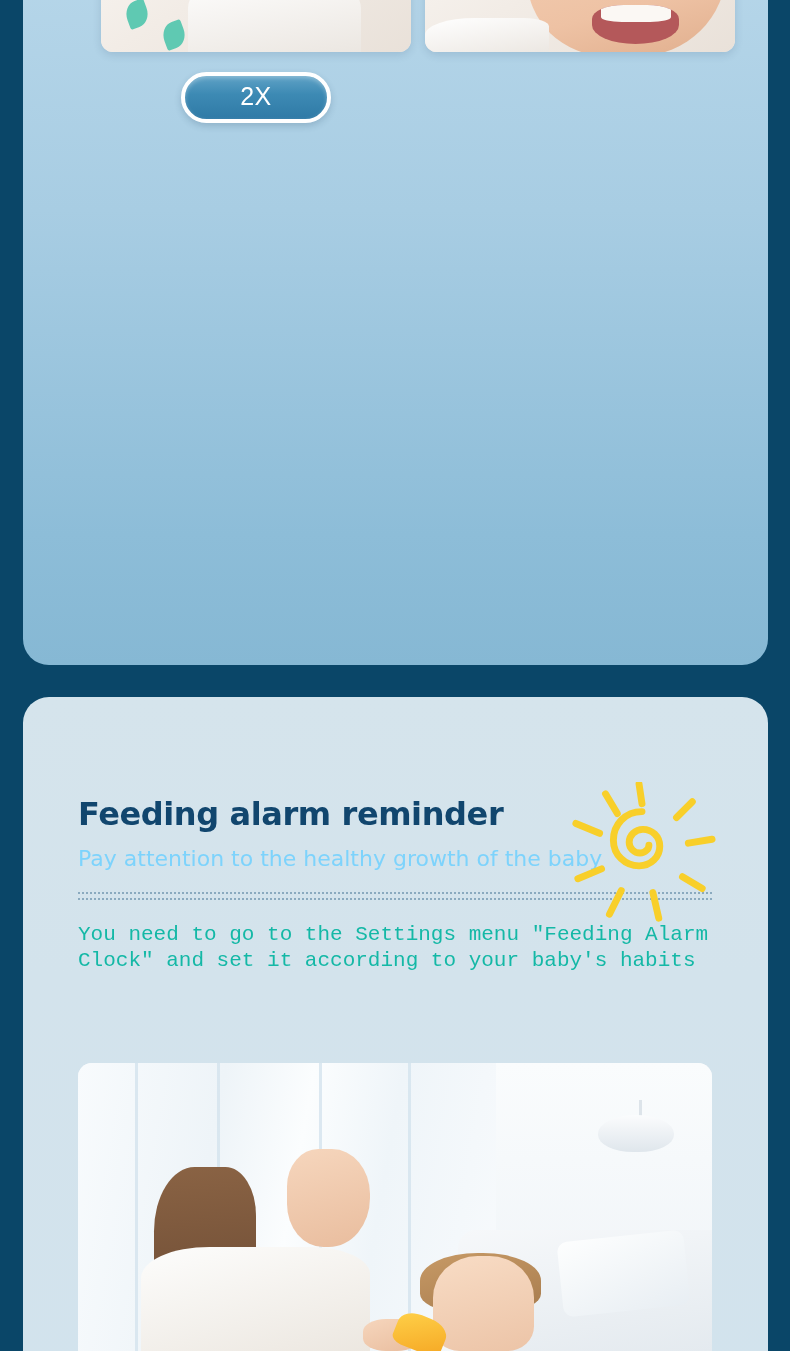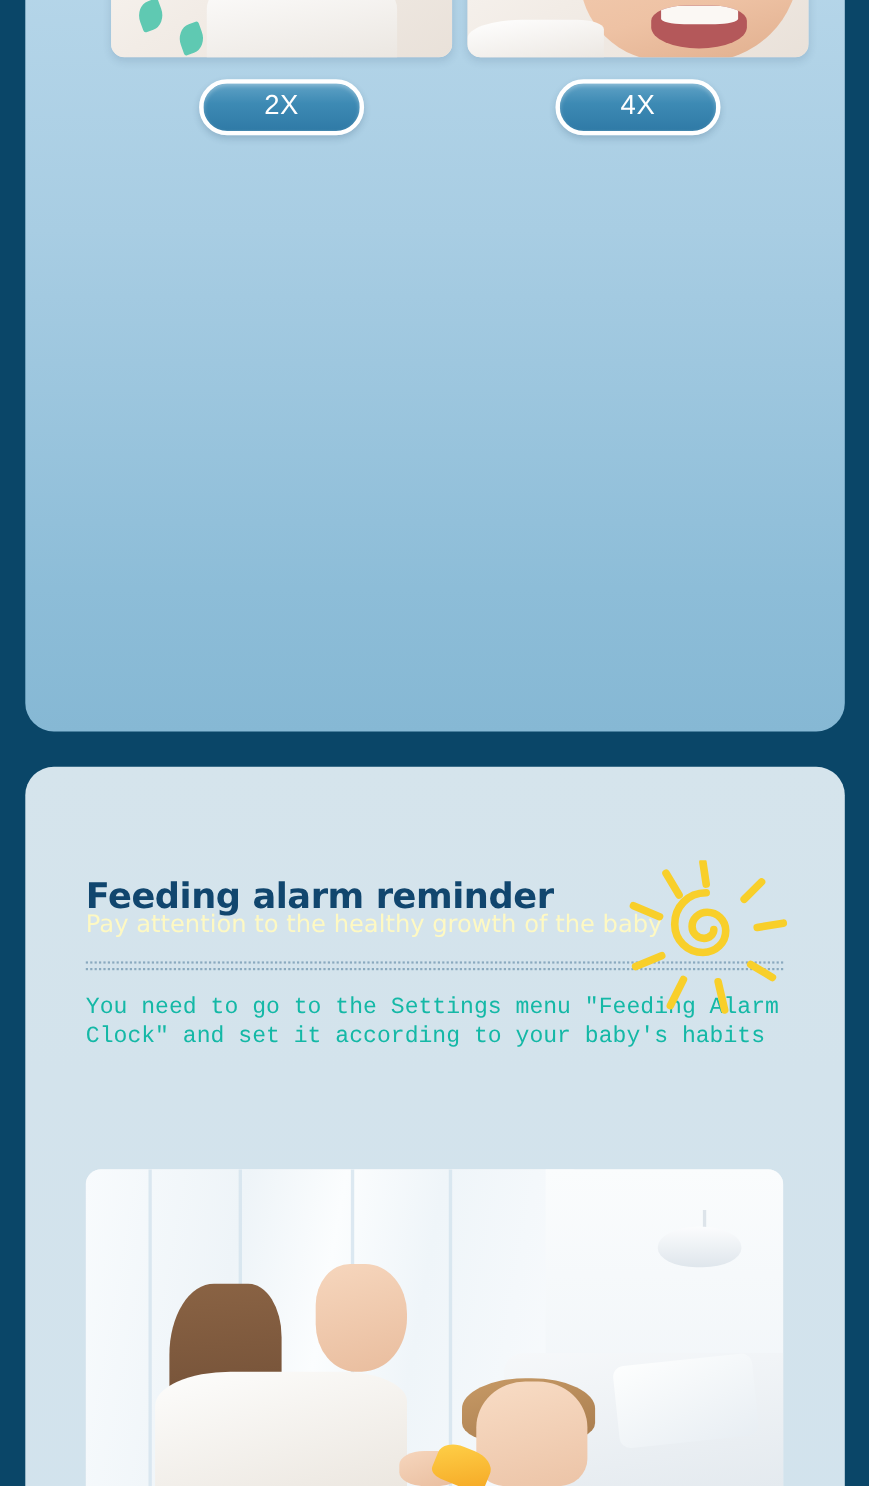--- a/index.html
+++ b/index.html
@@ -119,23 +119,24 @@
   .feed-title {
     font-family: "DejaVu Sans", sans-serif;
     font-size: 32px;
     font-weight: 700;
     color: #11466e;
     letter-spacing: -.4px;
     line-height: 1;
   }
 
   .feed-sub {
+    margin-top: 18px;
     font-family: "DejaVu Sans", sans-serif;
     font-size: 22px;
-    color: #fef9c3;
+    color: #7dd3fc;
     line-height: 1;
   }
 
   .dotted-rule {
     margin-top: 22px;
     height: 8px;
     border-top: 2px dotted #8aaabf;
     border-bottom: 2px dotted #8aaabf;
   }
 
@@ -276,23 +277,20 @@
         <div class="face">
           <div class="bg"></div>
 
           <div class="skin" style="left:33%;top:10%;width:64%;height:92%;border-radius:36% 40% 44% 40%"></div>
 
           <div class="mouth" style="left:54%;top:78%;width:28%;height:18%">
             <div class="teeth"></div>
           </div>
           <div class="shirt" style="left:0%;top:84%;width:40%;height:20%;border-radius:40% 20% 0 0"></div>
         </div>
-      </div>
-      <div class="zoom-btn-row">
-        <div class="zoom-btn">4X</div>
       </div>
     </div>
   </div>
 </section>
 
 <section class="card" id="card-feeding"></section>
 
 <div class="feed-inner">
 
   <svg class="sun" viewBox="0 0 150 150">

